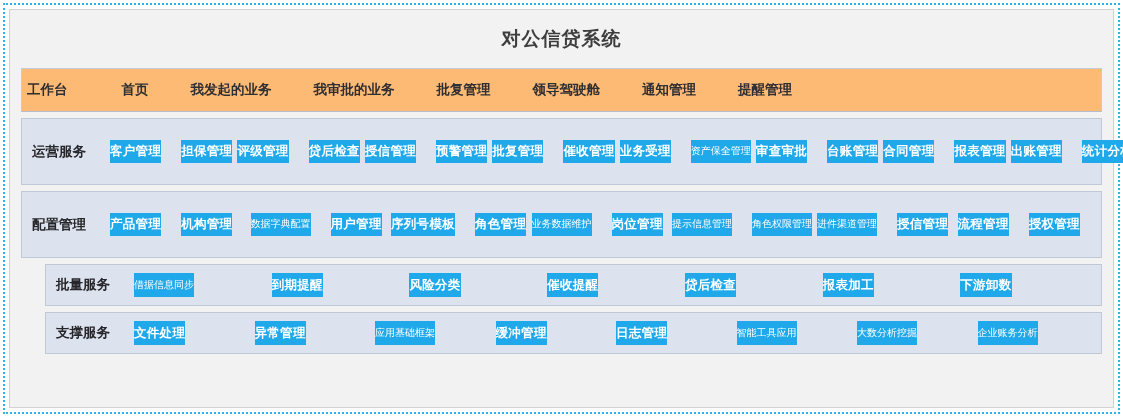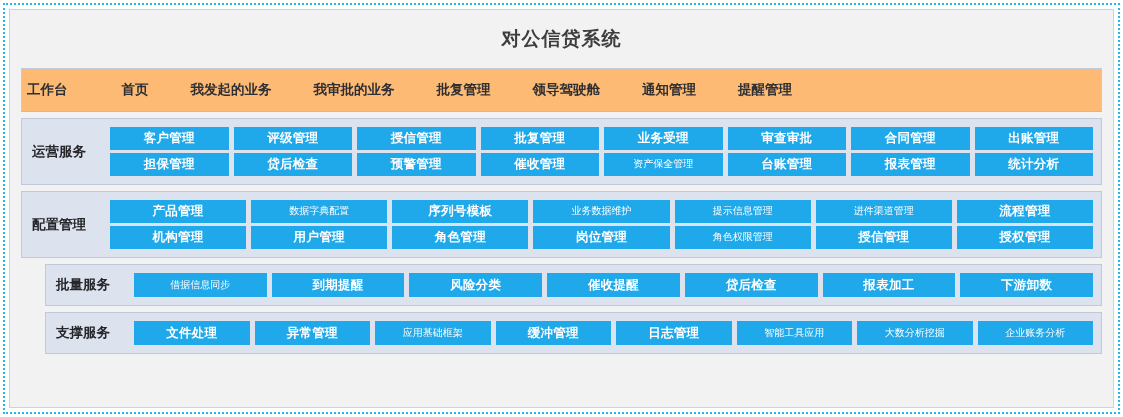--- a/index.html
+++ b/index.html
@@ -106,22 +106,22 @@
     white-space: nowrap;
   }
   .groups {
     flex: 1;
     display: flex;
     gap: 5px;
   }
   .group {
     flex: 1;
     display: flex;
-    flex-direction: column;
-    gap: 3px;
+    flex-direction: row;
+    gap: 20px;
   }
   .tile {
     background: #1fa8ea;
     color: #ffffff;
     text-align: center;
     font-size: 12.5px;
     font-weight: bold;
     line-height: 22px;
     height: 23px;
     white-space: nowrap;

